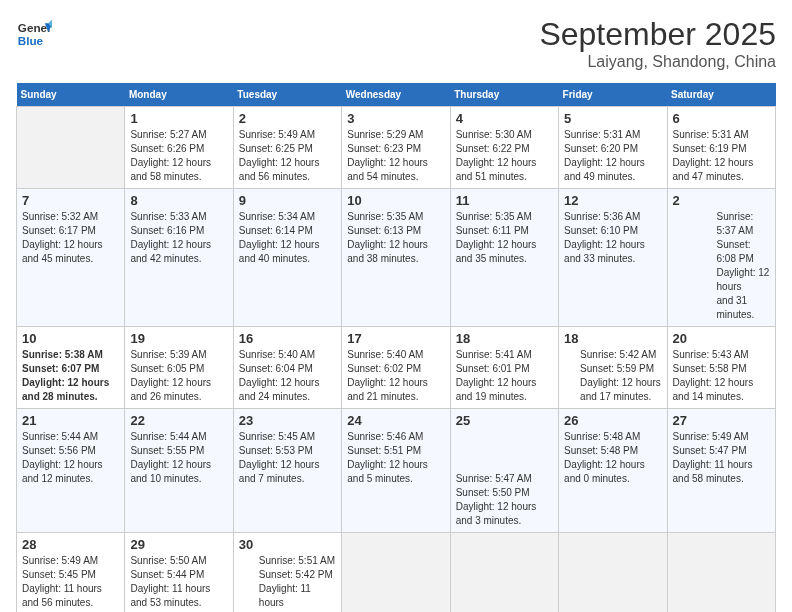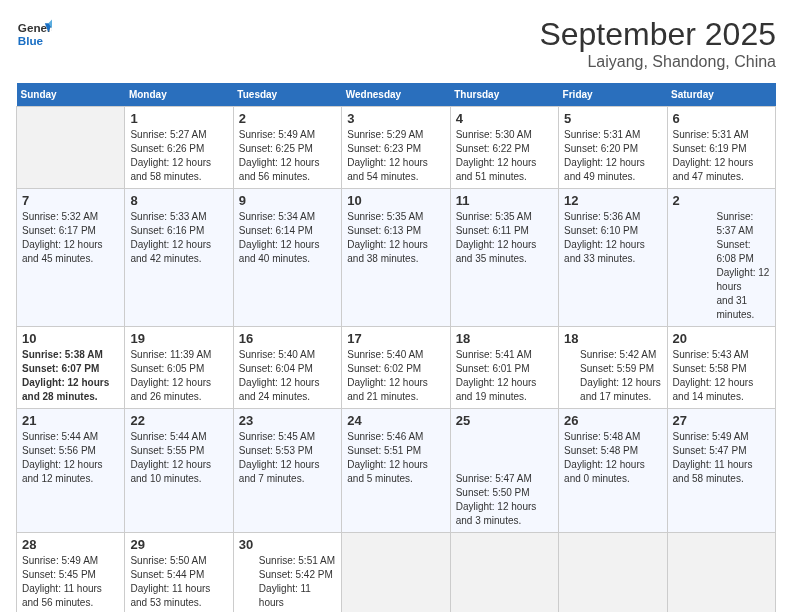--- a/index.html
+++ b/index.html
@@ -212,21 +212,21 @@
       <tr>
         <td>
           <span class="day-num">10</span>
           <div class="day-info" style="white-space: pre-line; font-weight: bold;">Sunrise: 5:38 AM
 Sunset: 6:07 PM
 Daylight: 12 hours
 and 28 minutes.</div>
         </td>
         <td>
           <span class="day-num">19</span>
-          <div class="day-info" style="white-space: pre-line;">Sunrise: 11:39 AM
+          <div class="day-info" style="white-space: pre-line;">Sunrise: 5:39 AM
 Sunset: 6:05 PM
 Daylight: 12 hours
 and 26 minutes.</div>
         </td>
         <td>
           <span class="day-num">16</span>
           <div class="day-info" style="white-space: pre-line;">Sunrise: 5:40 AM
 Sunset: 6:04 PM
 Daylight: 12 hours
 and 24 minutes.</div>

